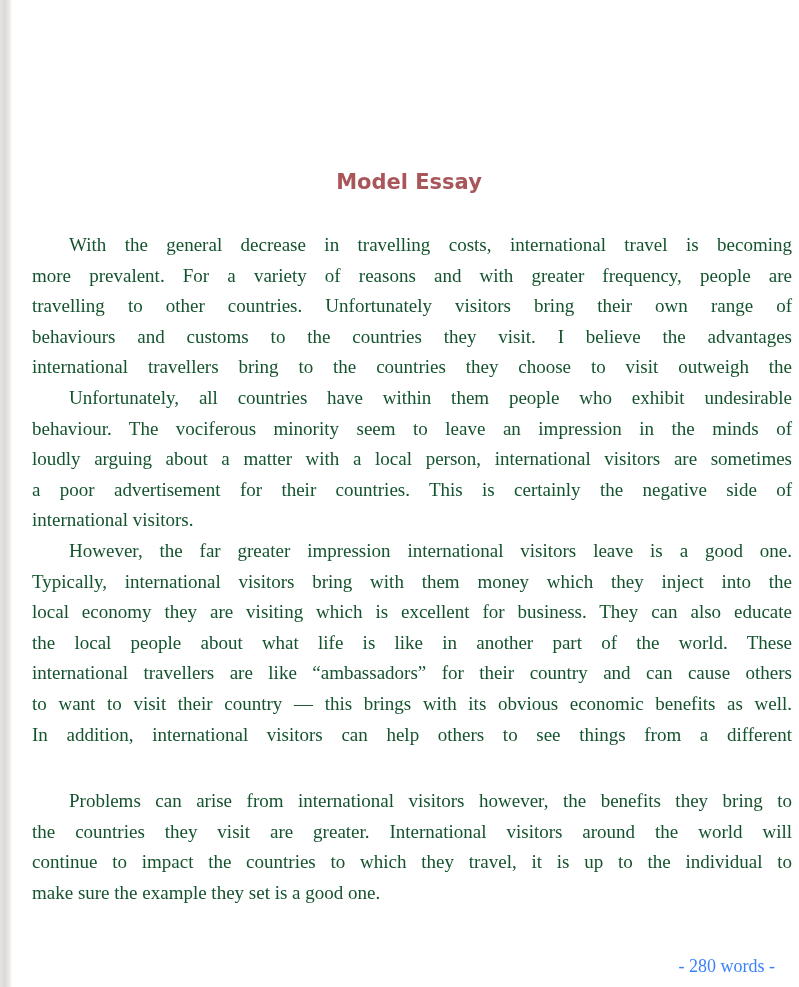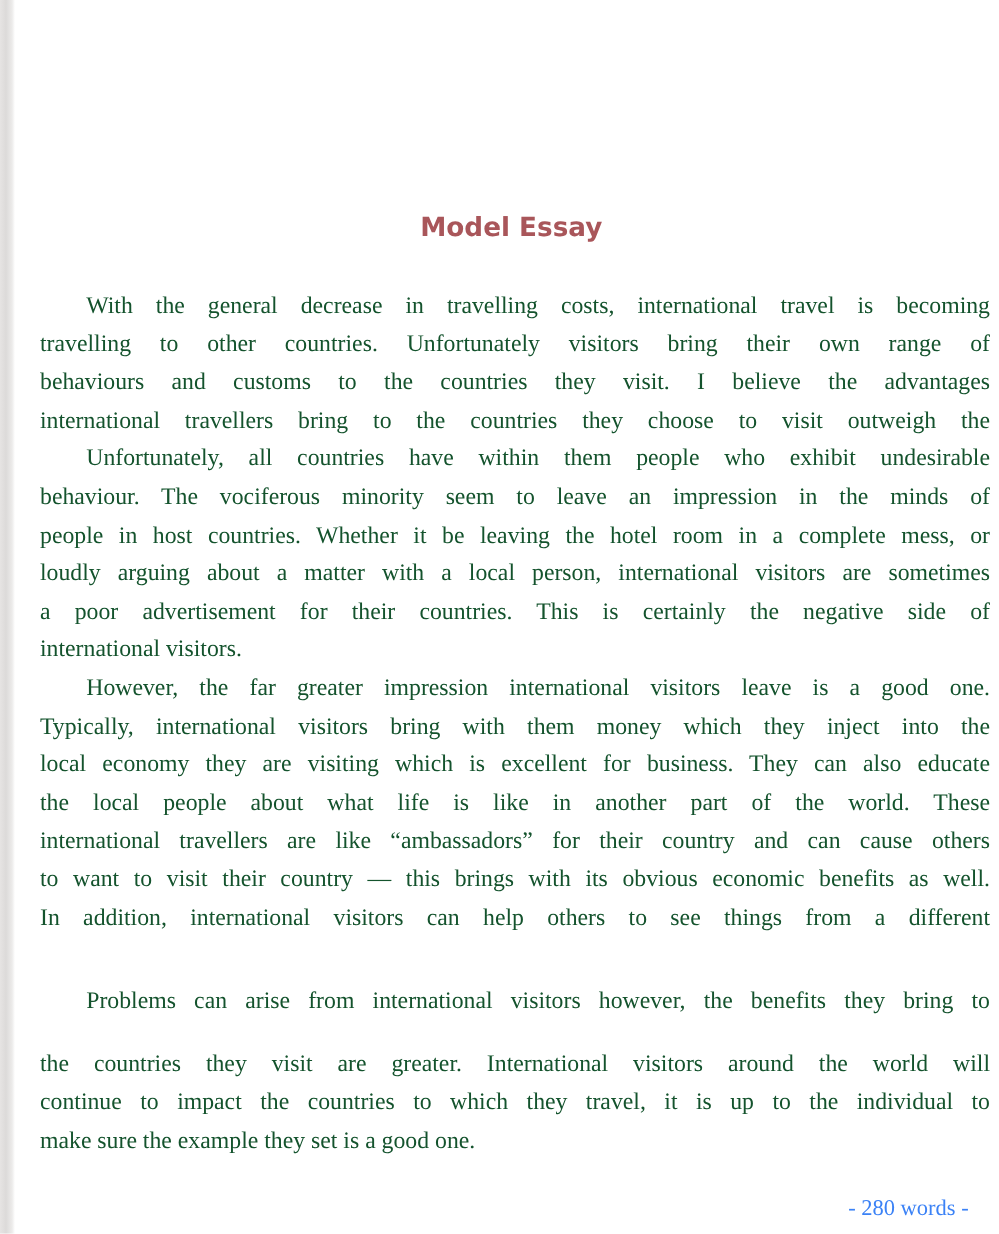--- a/index.html
+++ b/index.html
@@ -72,42 +72,42 @@
 </head>
 <body>
 
 <div class="page-edge"></div>
 
 <div class="title">Model Essay</div>
 
 <div class="essay">
   <div class="para">
     <span class="line first" style="white-space: normal;">With the general decrease in travelling costs, international travel is becoming</span>
+    <span class="line" style="white-space: normal;">more prevalent. For a variety of reasons and with greater frequency, people are</span>
     <span class="line" style="white-space: normal;">travelling to other countries. Unfortunately visitors bring their own range of</span>
     <span class="line" style="white-space: normal;">behaviours and customs to the countries they visit. I believe the advantages</span>
     <span class="line" style="white-space: normal;">international travellers bring to the countries they choose to visit outweigh the</span>
   </div>
   <div class="para">
     <span class="line first" style="white-space: normal;">Unfortunately, all countries have within them people who exhibit undesirable</span>
     <span class="line" style="white-space: normal;">behaviour. The vociferous minority seem to leave an impression in the minds of</span>
-    <span class="line" style="white-space: normal;">people in host countries. Whether it be leaving the hotel room in a complete mess, or</span>
     <span class="line" style="white-space: normal;">loudly arguing about a matter with a local person, international visitors are sometimes</span>
     <span class="line" style="white-space: normal;">a poor advertisement for their countries. This is certainly the negative side of</span>
     <span class="line last">international visitors.</span>
   </div>
   <div class="para">
     <span class="line first" style="white-space: normal;">However, the far greater impression international visitors leave is a good one.</span>
     <span class="line" style="white-space: normal;">Typically, international visitors bring with them money which they inject into the</span>
     <span class="line" style="white-space: normal;">local economy they are visiting which is excellent for business. They can also educate</span>
     <span class="line" style="white-space: normal;">the local people about what life is like in another part of the world. These</span>
     <span class="line" style="white-space: normal;">international travellers are like “ambassadors” for their country and can cause others</span>
     <span class="line" style="white-space: normal;">to want to visit their country — this brings with its obvious economic benefits as well.</span>
     <span class="line" style="white-space: normal;">In addition, international visitors can help others to see things from a different</span>
   </div>
   <div class="para">
     <span class="line first" style="white-space: normal; margin-top: 36px;">Problems can arise from international visitors however, the benefits they bring to</span>
-    <span class="line" style="white-space: normal; margin-top: 20px;">the countries they visit are greater. International visitors around the world will</span>
+    <span class="line" style="white-space: normal;">the countries they visit are greater. International visitors around the world will</span>
     <span class="line" style="white-space: normal;">continue to impact the countries to which they travel, it is up to the individual to</span>
     <span class="line last">make sure the example they set is a good one.</span>
   </div>
 </div>
 
 <div class="word-count">- 280 words -</div>
 
 </body></html>

